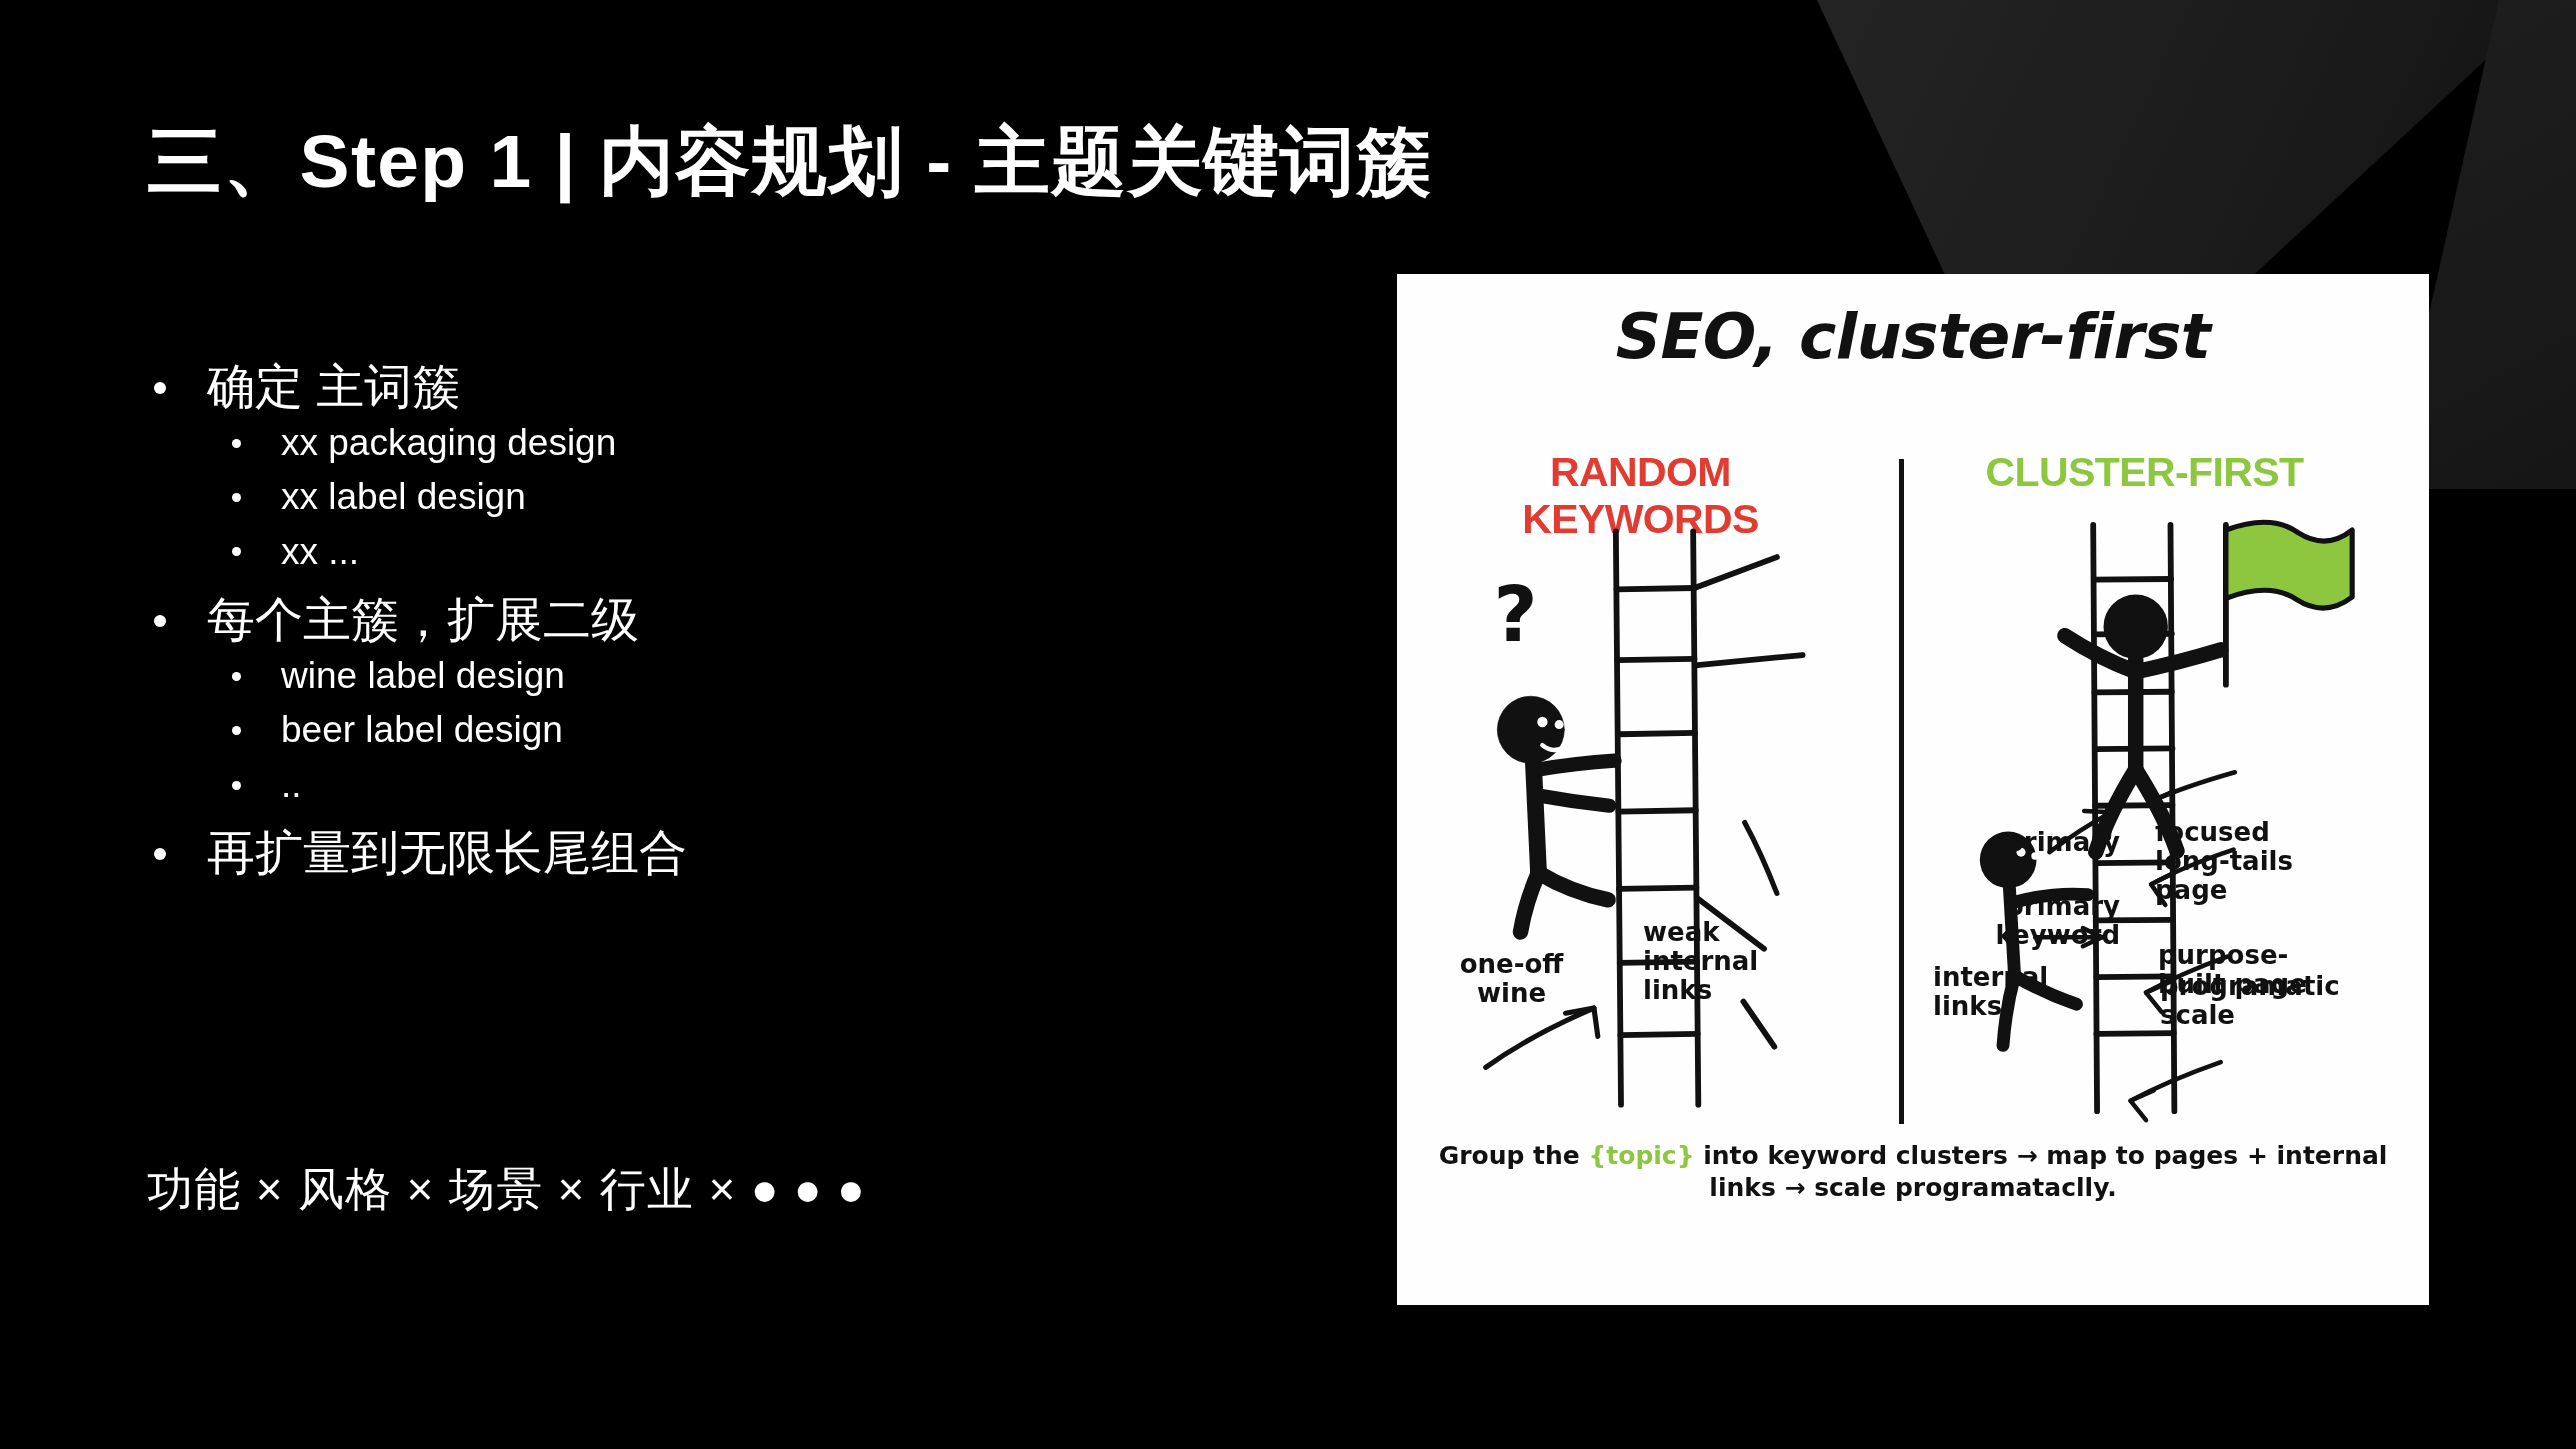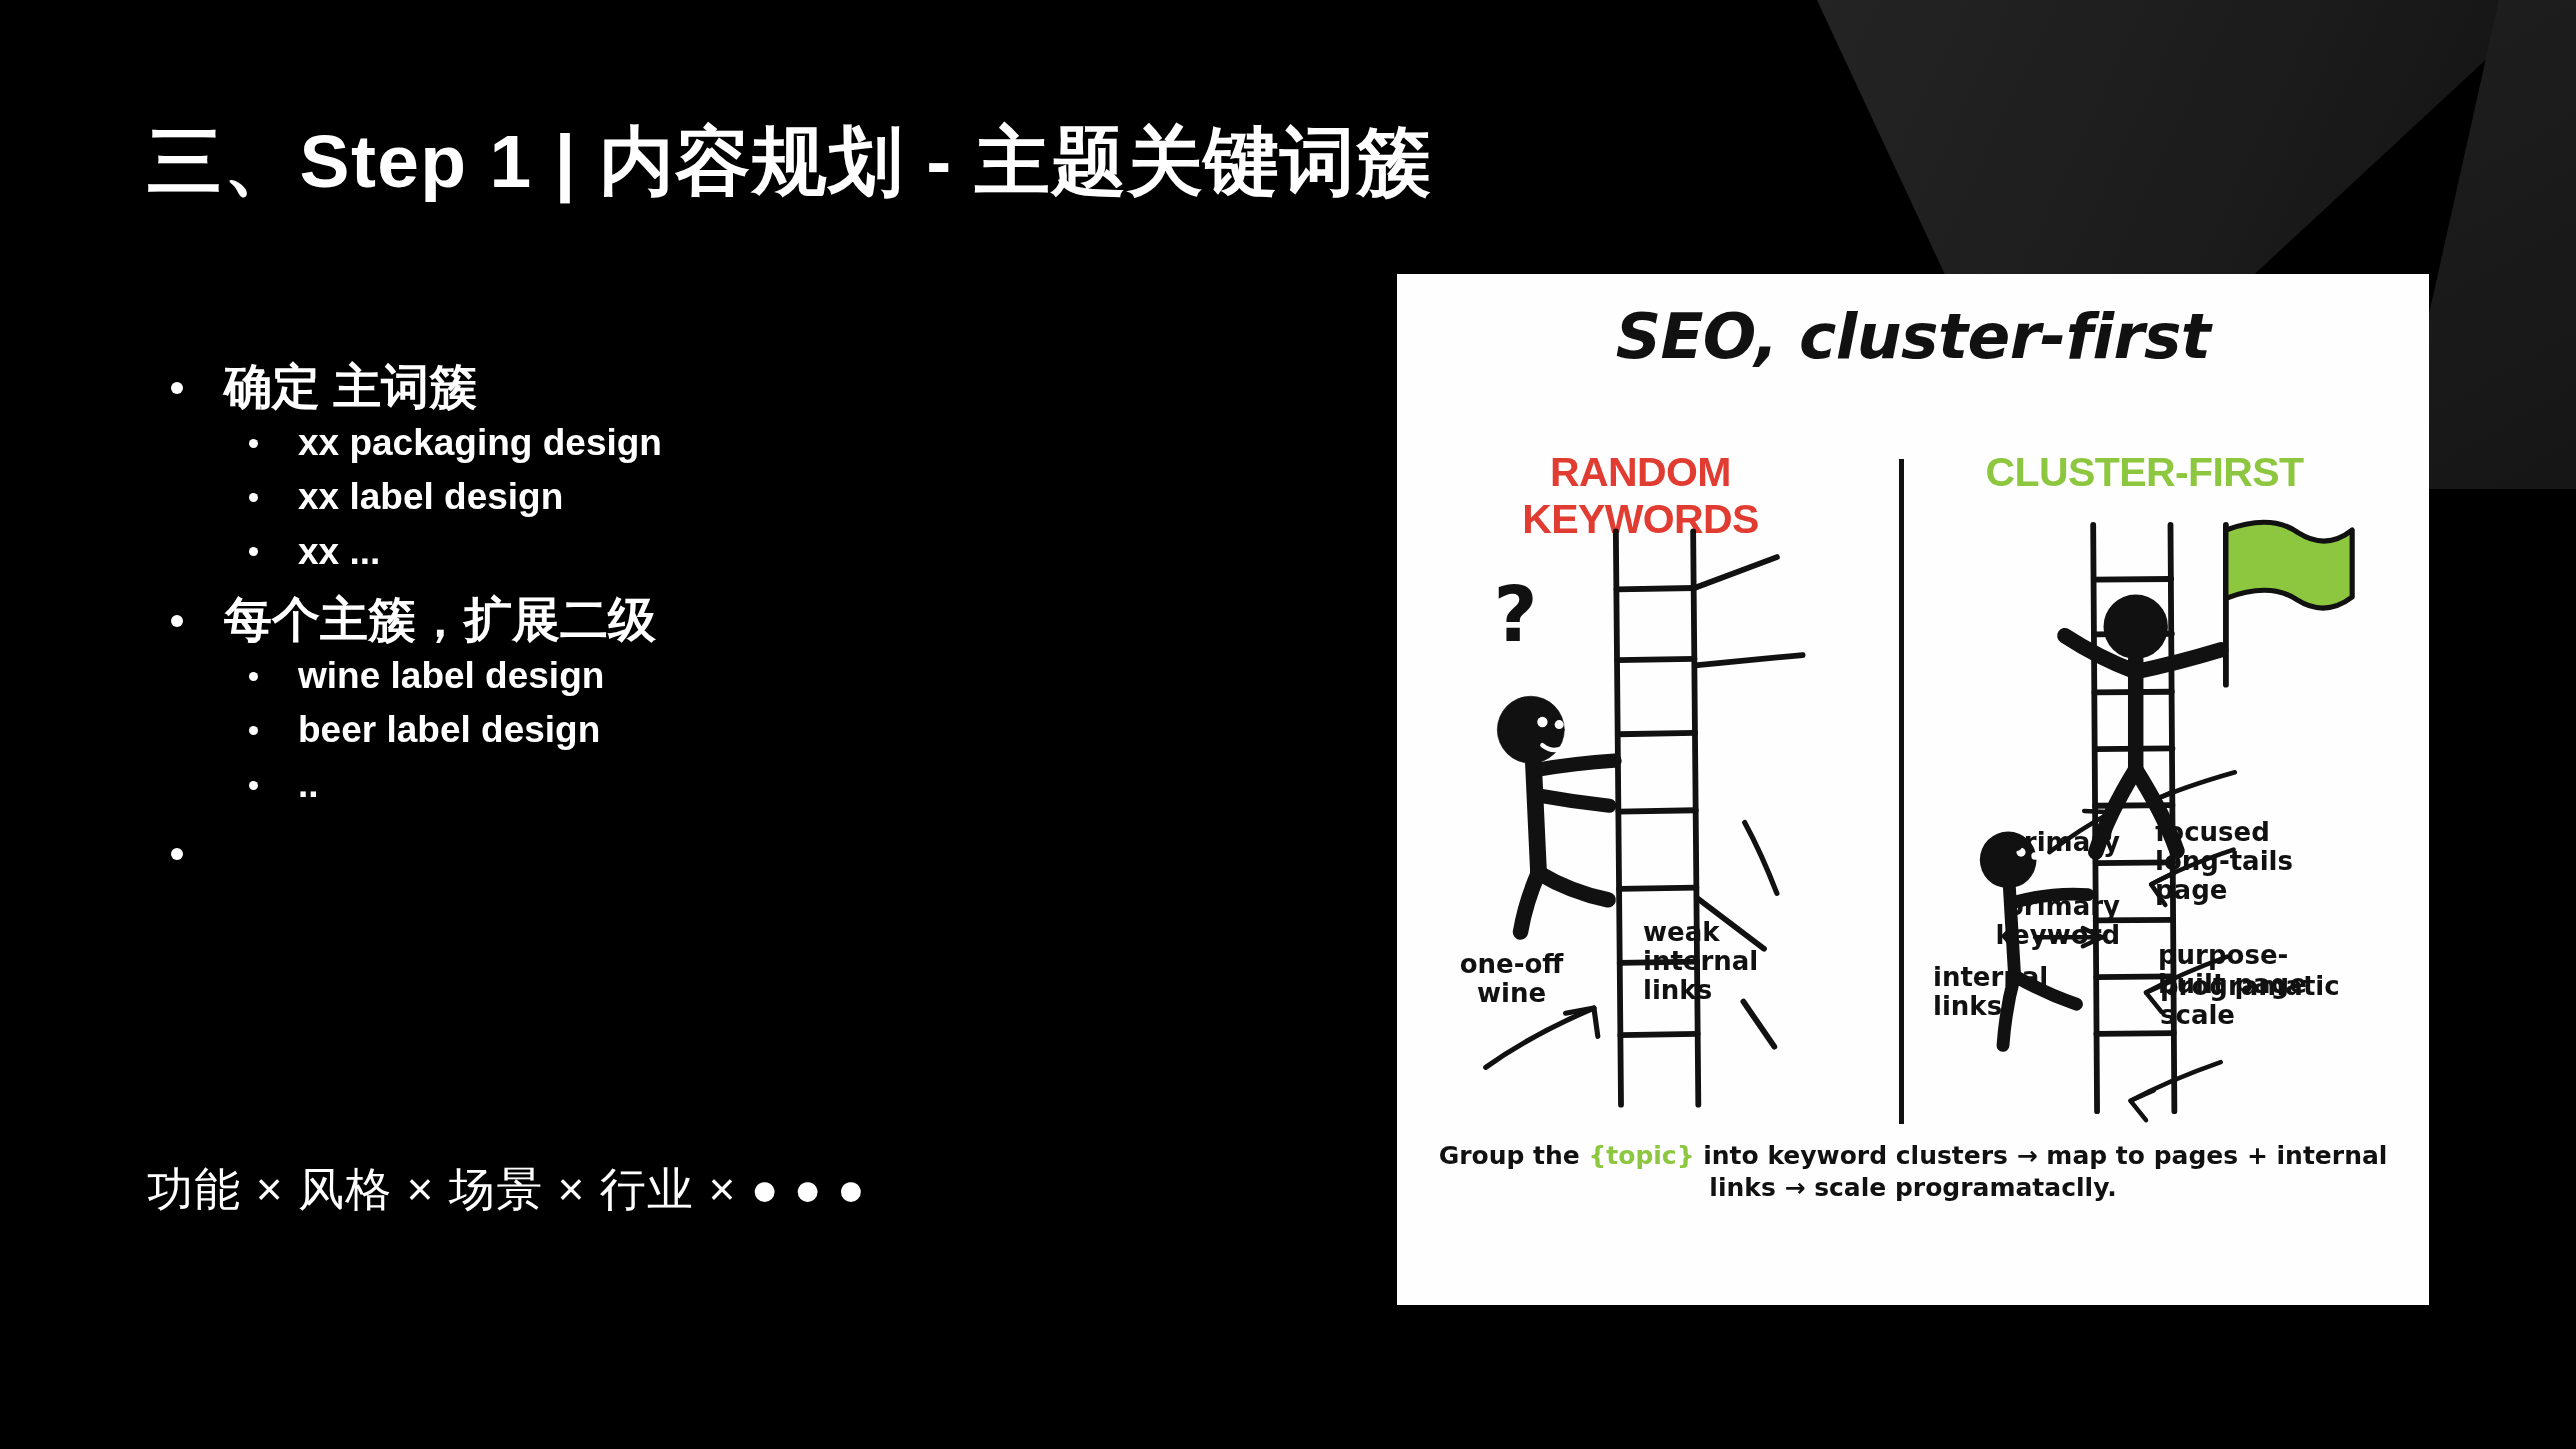--- a/index.html
+++ b/index.html
@@ -31,21 +31,21 @@
   }
 
   
   #page-title{
     position:absolute;left:147px;top:117px;
     color:#ffffff;font-size:75px;line-height:1.18;
     font-weight:700;letter-spacing:1.3px;white-space:nowrap;
   }
 
   
-  #content-list{position:absolute;left:152px;top:361px;width:1159px;font-weight:bold;}
+  #content-list{position:absolute;left:135px;top:361px;width:1159px;}
   .lvl1{
     position:relative;padding-left:72px;
     color:#ffffff;font-size:48px;line-height:1.08;
     margin-bottom:9px;white-space:nowrap;
   }
   .lvl1 .dot{
     position:absolute;left:19.3px;top:21px;
     width:12.2px;height:12.2px;border-radius:50%;background:#fff;
   }
   .sub{margin:2.6px 0 22px 0;}
@@ -152,20 +152,21 @@
         <span>beer label design</span>
       </div>
       <div class="lvl2">
         <span class="dot"></span>
         <span>..</span>
       </div>
     </div>
 
     <div class="lvl1">
       <span class="dot"></span>
+      <span>再扩量到无限长尾组合</span>
     </div>
   </div>
 
   <div id="footnote">功能 × 风格 × 场景 × 行业 × ● ● ●</div>
 
   <div id="illustration-card">
 
     <div class="ill-abs" id="ill-title">SEO, cluster-first</div>
 
     <div class="ill-abs" id="heading-random" style="color: rgb(224, 60, 49);">RANDOM KEYWORDS</div>

